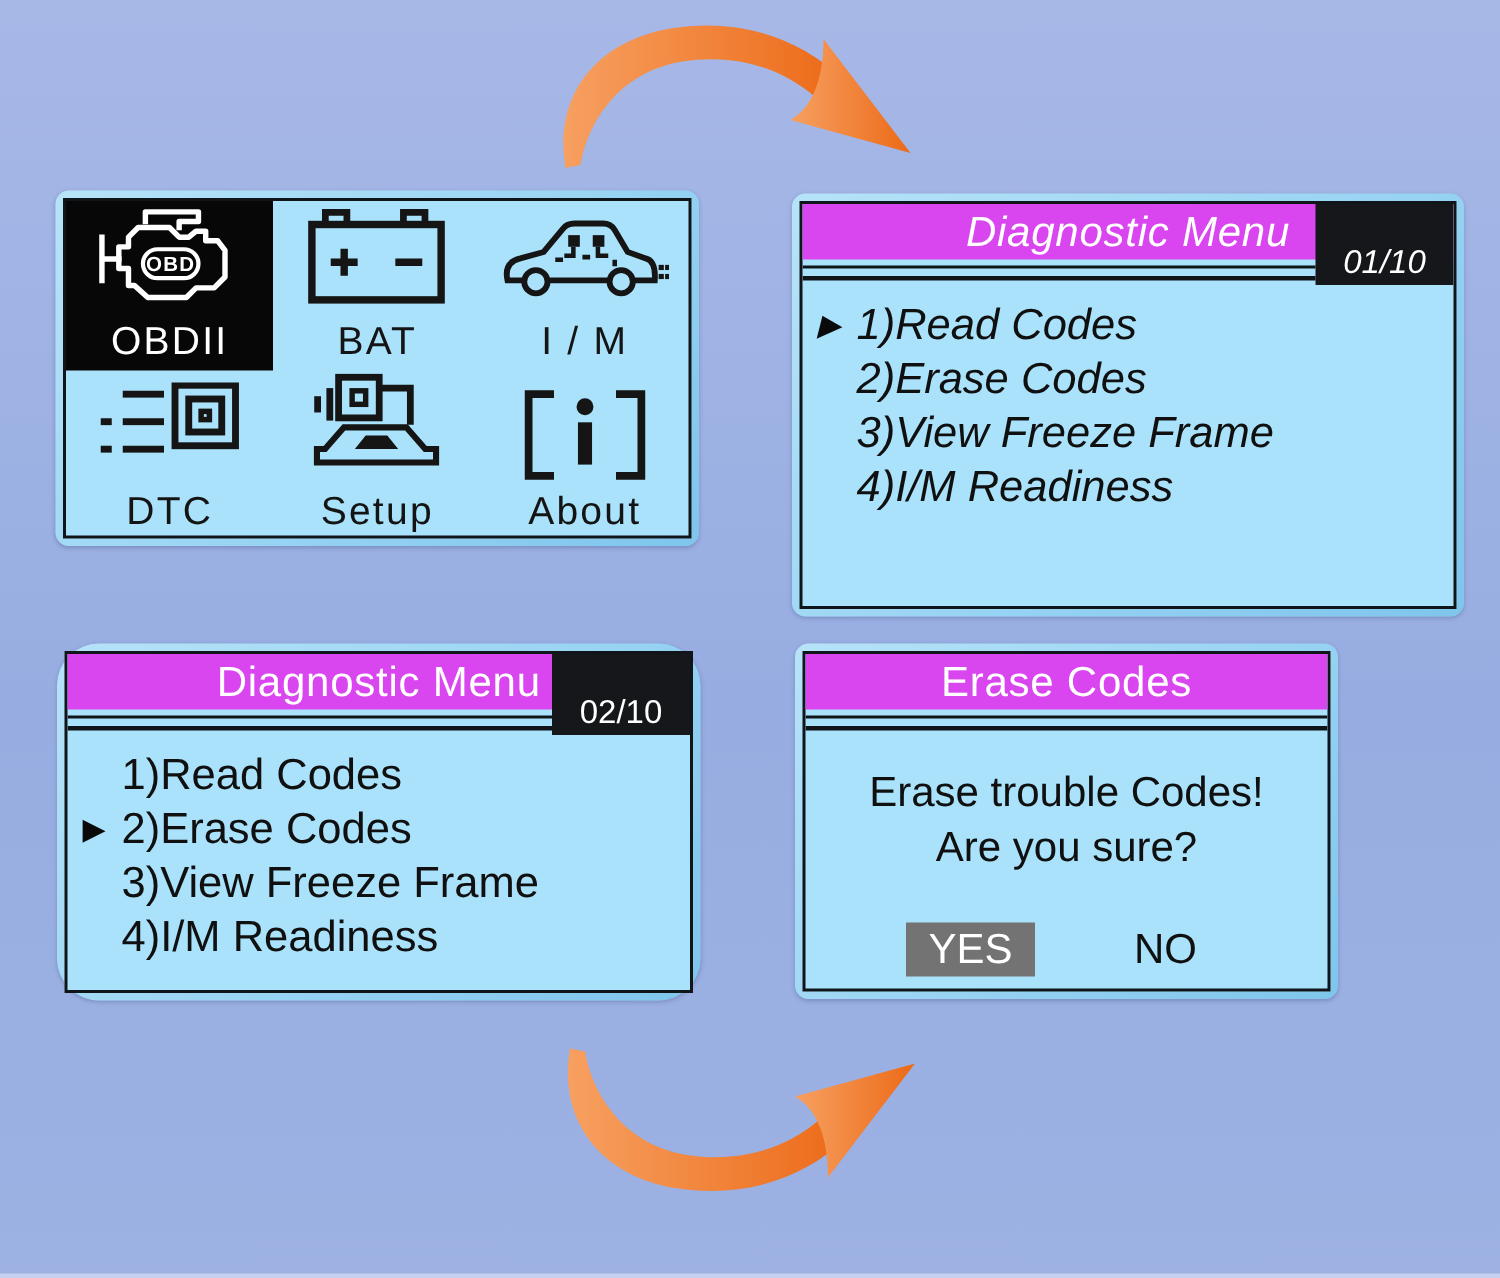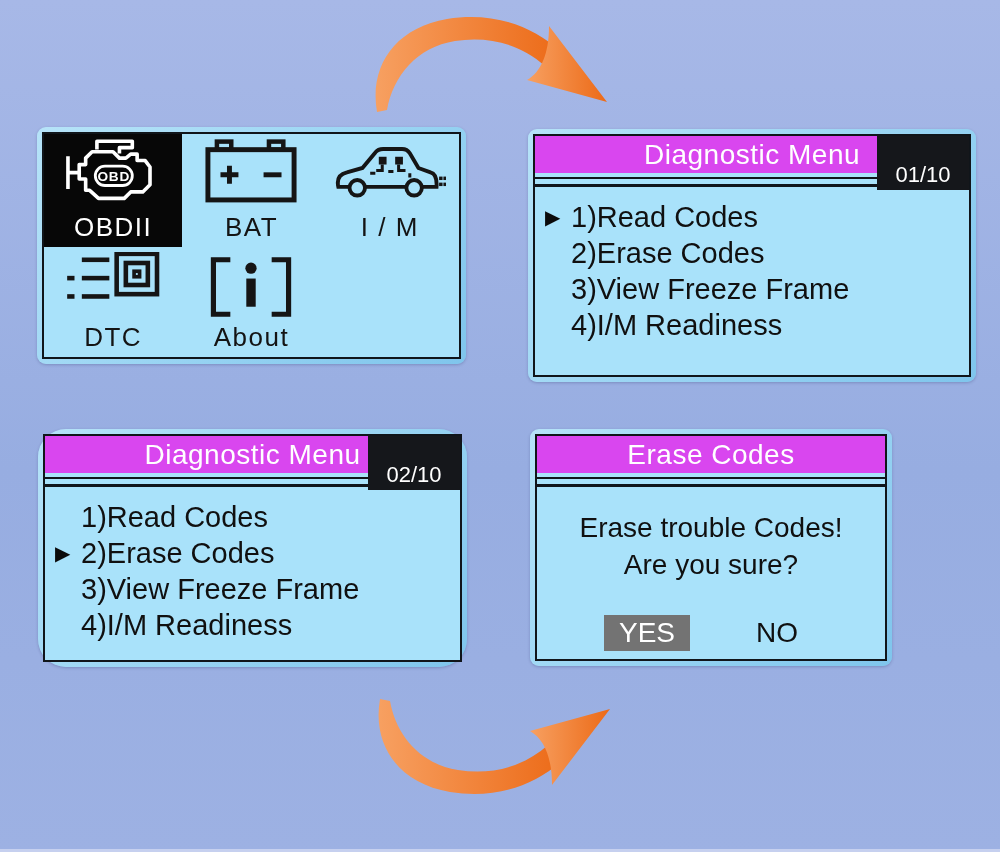--- a/index.html
+++ b/index.html
@@ -15,21 +15,21 @@
   .bezel{
     position:absolute;border-radius:9px;padding:5px;box-sizing:border-box;
     background:linear-gradient(135deg,#b6e3f8 0%,#9ed7f4 45%,#7fc5ec 100%);
     box-shadow:0 1px 3px rgba(30,40,90,.25);
   }
   .lcd{
     width:100%;height:100%;box-sizing:border-box;position:relative;overflow:hidden;
     background:#a9e2fa;border:2px solid #10151a;
   }
   #screen-main {left:37px; top:127px; width:429px; height:237px;}
-  #screen-diag1{left:528px;top:129px; width:448px; height:253px;}
+  #screen-diag1{left:528px;top:129px; width:448px; height:282px;font-style:italic;}
   #screen-diag2{left:38px; top:429px; width:429px; height:238px;border-radius:28px;}
   #screen-erase{left:530px;top:429px; width:362px; height:237px;}
 
   
   .menu-grid{display:grid;grid-template-columns:1fr 1fr 1fr;grid-template-rows:1fr 1fr;height:100%;}
   .cell{display:flex;flex-direction:column;align-items:center;justify-content:space-between;
         padding-bottom:5px;color:#141414;}
   .cell .icn{flex:1;display:flex;align-items:flex-end;justify-content:center;width:100%;padding-bottom:4px;box-sizing:border-box;}
   .cell .lbl{font-size:26px;font-weight:500;letter-spacing:1.5px;line-height:30px;white-space:pre;}
   .cell.sel{background:#070707;color:#fff;}
@@ -135,20 +135,36 @@
                 <rect x="16" y="46" width="30" height="5"></rect>
             </g>
             <rect x="54" y="2" width="44" height="44" stroke-width="5"></rect>
             <rect x="64" y="12" width="24" height="24" stroke-width="5"></rect>
             <rect x="73" y="21" width="6" height="6" stroke-width="4"></rect>
           </svg>
         </span>
         <span class="lbl">DTC</span>
       </div>
 
+      <div class="cell">
+        <span class="icn">
+          <svg width="98" height="74" viewBox="0 0 104 82" fill="none" stroke="#151515">
+            <g fill="#151515" stroke="none">
+              <rect x="6" y="19" width="5" height="12"></rect>
+              <rect x="15" y="13" width="5" height="24"></rect>
+            </g>
+            <rect x="24" y="5" width="30" height="30" stroke-width="5"></rect>
+            <rect x="34" y="15" width="10" height="10" stroke-width="4"></rect>
+            <path d="M54,13 H77 V40" stroke-width="5"></path>
+            <path d="M14,58 L28,42 H74 L88,58 H96 V68 H8 V58 Z" stroke-width="4.5"></path>
+            <path d="M36,58 L44,48 H60 L68,58 Z" fill="#151515" stroke="none"></path>
+          </svg>
+        </span>
+        <span class="lbl">Setup</span>
+      </div>
 
       <div class="cell">
         <span class="icn">
           <svg width="92" height="62" viewBox="0 0 92 66" fill="none" stroke="#151515">
             <path d="M24,4 H6 V62 H24" stroke-width="5.5"></path>
             <path d="M68,4 H86 V62 H68" stroke-width="5.5"></path>
             <g fill="#151515" stroke="none">
               <circle cx="46" cy="13" r="6"></circle>
               <rect x="41" y="24" width="10" height="30"></rect>
             </g>

